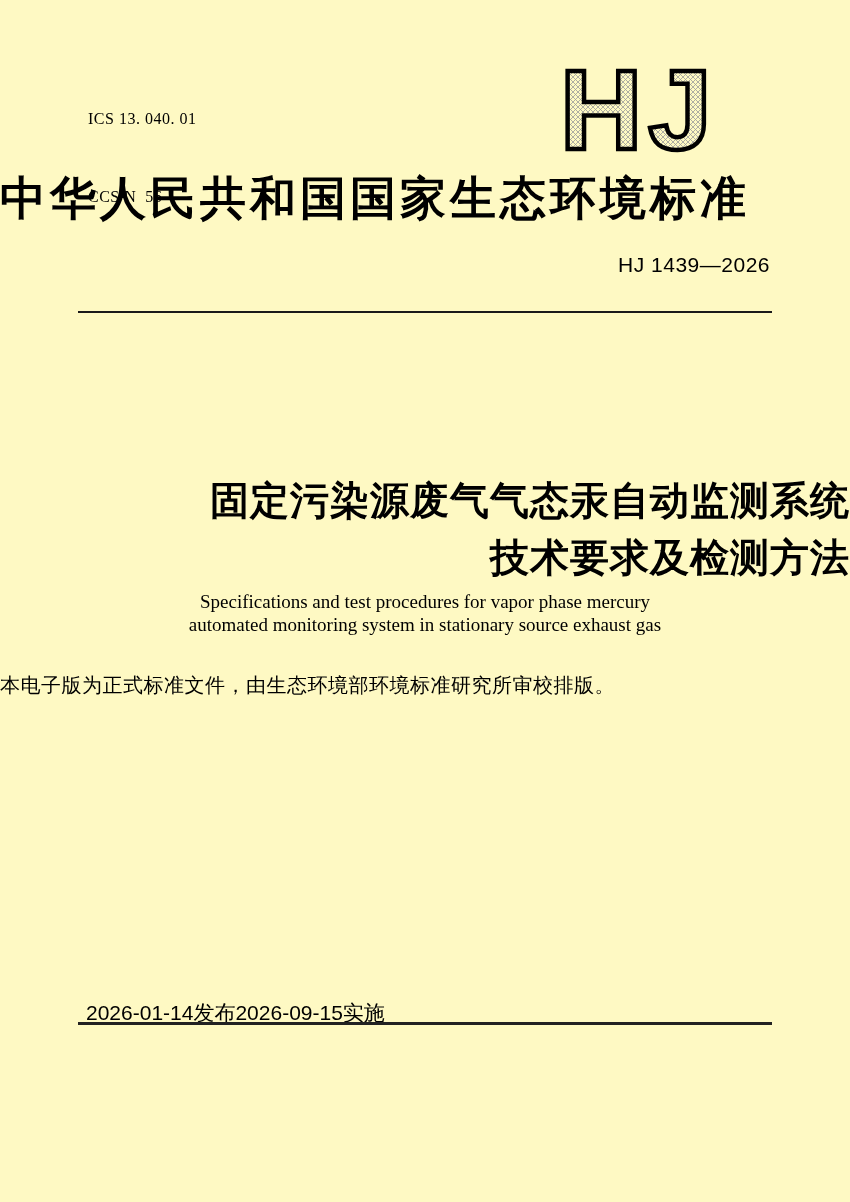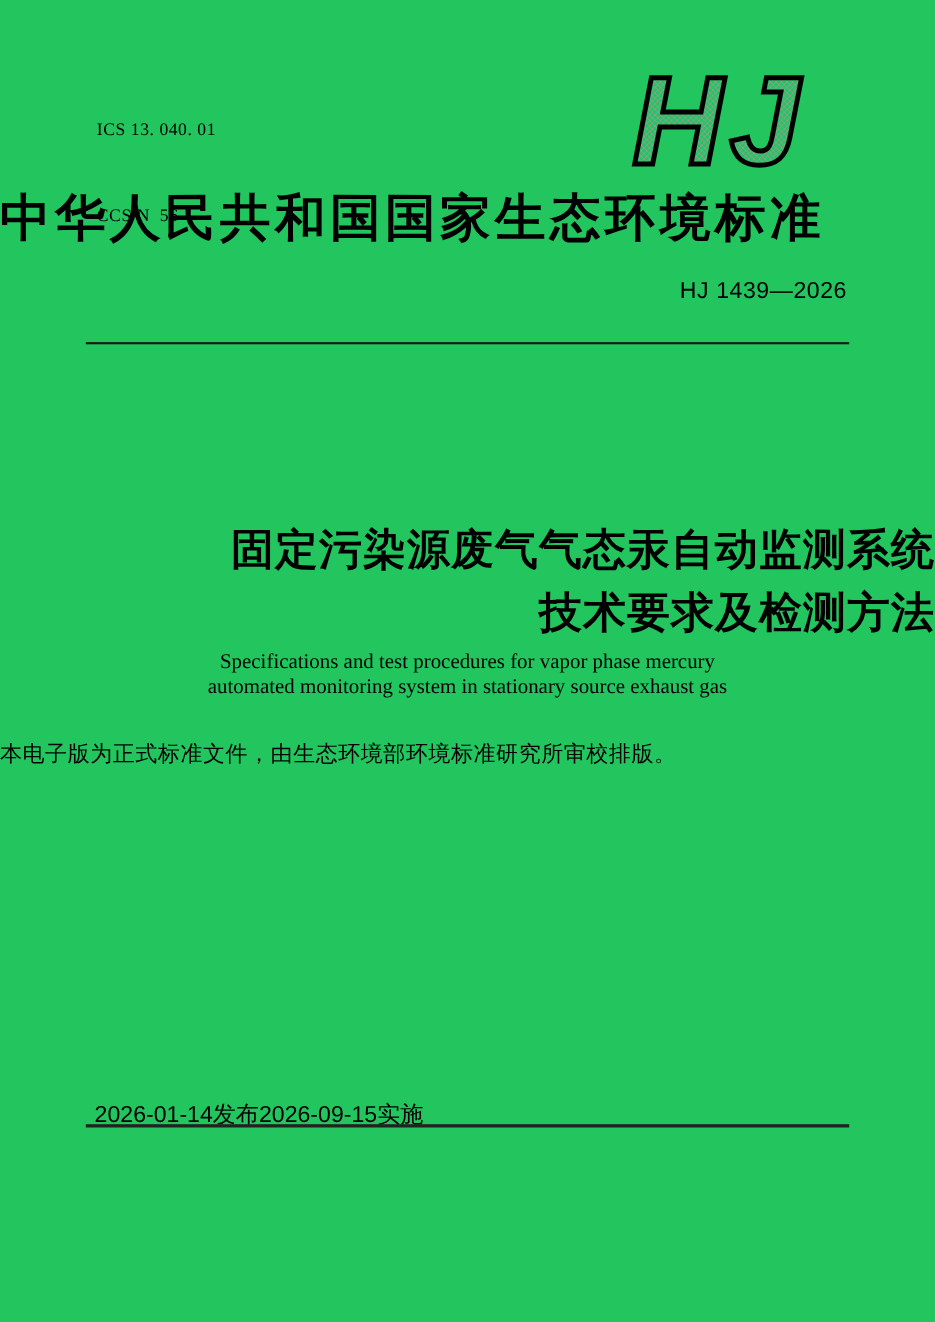--- a/index.html
+++ b/index.html
@@ -5,46 +5,45 @@
   html, body {
     margin: 0;
     padding: 0;
     background: #e8e8e8;
   }
   .page {
     position: relative;
     width: 850px;
     height: 1202px;
     margin: 0 auto;
-    background: #22c55e;
+    background: #fef9c3;
     color: #000000;
     overflow: hidden;
     font-family: "Liberation Sans", sans-serif;
   }
 
   
   .topcodes {
     position: absolute;
     left: 88px;
     top: 54px;
     font-family: "Liberation Serif", serif;
     font-size: 16px;
     line-height: 26px;
     white-space: pre;
     letter-spacing: 0.5px;
   }
 
   
   .hj-logo-box {
     position: absolute;
-    left: 573px;
+    left: 558px;
     top: 52px;
     width: 190px;
     height: 106px;
-    font-style: italic;
   }
   .hj-logo-box svg { width: 100%; height: 100%; }
 
   
   .nat-heading {
     position: absolute;
     top: 168px;
     left: 0;
     width: 100%;
     font-family: "Liberation Serif", serif;

